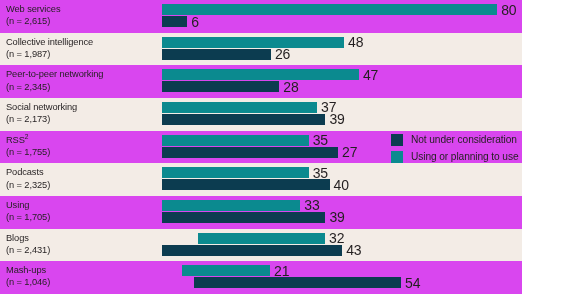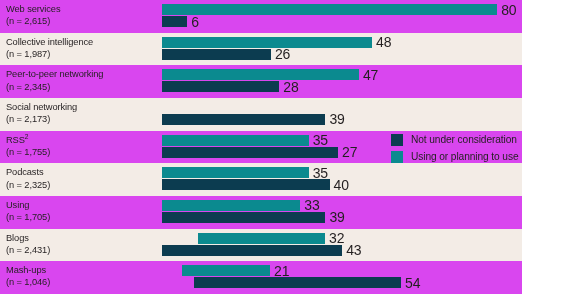--- a/index.html
+++ b/index.html
@@ -140,21 +140,21 @@
               <span class="bar-value">6</span>
             </div>
           </div>
         </div>
         <div class="row alt" style="top: 32.66px;">
           <div class="row-label">
             <span class="cat">Collective intelligence</span>
             <span class="n">(n = 1,987)</span>
           </div>
           <div class="bars">
-            <div class="bar-wrap top" style="width: 210px;">
+            <div class="bar-wrap top" style="width: 182px;">
               <div class="bar series-a"></div>
               <span class="bar-value">48</span>
             </div>
             <div class="bar-wrap bottom" style="width: 108.94px;">
               <div class="bar series-b"></div>
               <span class="bar-value">26</span>
             </div>
           </div>
         </div>
         <div class="row" style="top: 65.32px;">
@@ -172,20 +172,24 @@
               <span class="bar-value">28</span>
             </div>
           </div>
         </div>
         <div class="row alt" style="top: 97.98px;">
           <div class="row-label">
             <span class="cat">Social networking</span>
             <span class="n">(n = 2,173)</span>
           </div>
           <div class="bars">
+            <div class="bar-wrap top" style="width: 155.03px;">
+              <div class="bar series-a"></div>
+              <span class="bar-value">37</span>
+            </div>
             <div class="bar-wrap bottom" style="width: 163.41px;">
               <div class="bar series-b"></div>
               <span class="bar-value">39</span>
             </div>
           </div>
         </div>
         <div class="row" style="top: 130.64px;">
           <div class="row-label">
             <span class="cat">RSS<sup>2</sup></span>
             <span class="n">(n = 1,755)</span>

